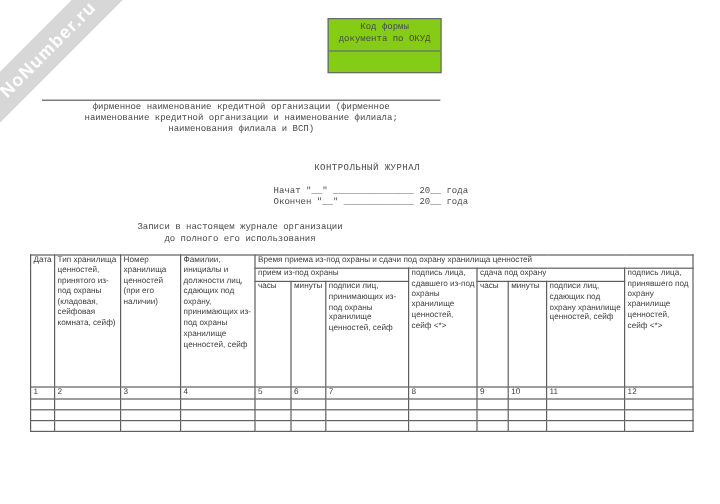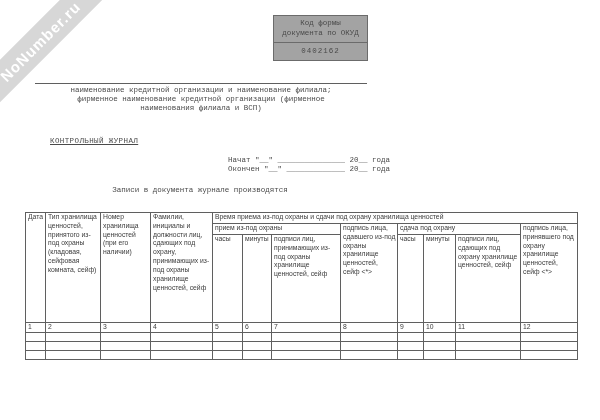--- a/index.html
+++ b/index.html
@@ -20,21 +20,21 @@
     transform:rotate(-45deg);
     display:flex; align-items:center; justify-content:center;
   }
   .watermark span {
     color:#ffffff; font-family:"Liberation Sans", sans-serif;
     font-weight:bold; font-size:15px; letter-spacing:1px;
   }
   
   .okud-box {
     position:absolute; left:273px; top:15px; width:95px; height:46px;
-    border:1px solid #6b6b6b; background:#a3a3a3;
+    border:1px solid #6b6b6b; background:#84cc16;
   }
   .okud-label {
     height:27px; border-bottom:1px solid #6b6b6b;
     font-size:7.5px; line-height:9.5px; text-align:center; padding-top:3px;
     white-space:pre-line;
   }
   .okud-code {
     height:17px; font-size:7.5px; line-height:16px; text-align:center;
     letter-spacing:1px;
   }
@@ -42,21 +42,21 @@
   .org-rule {
     position:absolute; left:35px; top:83px; width:332px; height:0;
     border-top:1px solid #5f5f5f;
   }
   .org-note {
     position:absolute; left:25px; top:86px; width:352px;
     text-align:center; font-size:7.5px; line-height:8.8px;
   }
   
   .title-block {
-    position:absolute; left:50px; top:137px; width:300px; text-align:left;text-decoration:underline;
+    position:absolute; left:50px; top:137px; width:300px; text-align:right;
   }
   .title-main { font-size:7.5px; line-height:9px; letter-spacing:0.4px; }
   .title-sub  { font-size:7.5px; line-height:9px; }
   
   .dates-block { position:absolute; left:228px; top:156px; }
   .dates-block div { font-size:7.5px; line-height:9px; white-space:pre; }
   
   .usage-note {
     position:absolute; left:80px; top:186px; width:240px;
     text-align:center; font-size:7.5px; line-height:9.5px;
@@ -84,41 +84,41 @@
 </head>
 <body>
 
 <div class="watermark">
   <span>NoNumber.ru</span>
 </div>
 
 <div class="okud-box">
   <div class="okud-label">Код формы
 документа по ОКУД</div>
-  <div class="okud-code">0402162</div>
 </div>
 
 <div class="org-rule"></div>
 <div class="org-note">
+  <div>фирменное наименование кредитной организации (фирменное</div>
   <div>наименование кредитной организации и наименование филиала;</div>
-  <div>фирменное наименование кредитной организации (фирменное</div>
   <div>наименования филиала и ВСП)</div>
 </div>
 
 <div class="title-block">
   <div class="title-main">КОНТРОЛЬНЫЙ ЖУРНАЛ</div>
 </div>
 
 <div class="dates-block">
   <div>Начат "__" _______________ 20__ года</div>
   <div>Окончен "__" _____________ 20__ года</div>
 </div>
 
 <div class="usage-note">
-  <div>Записи в документа журнале производятся</div>
+  <div>Записи в настоящем журнале организации</div>
+  <div>до полного его использования</div>
 </div>
 
 <table class="journal">
   <colgroup>
     <col style="width:20px">
       <col style="width:55px">
       <col style="width:50px">
       <col style="width:62px">
     <col style="width:30px">
       <col style="width:29px">

